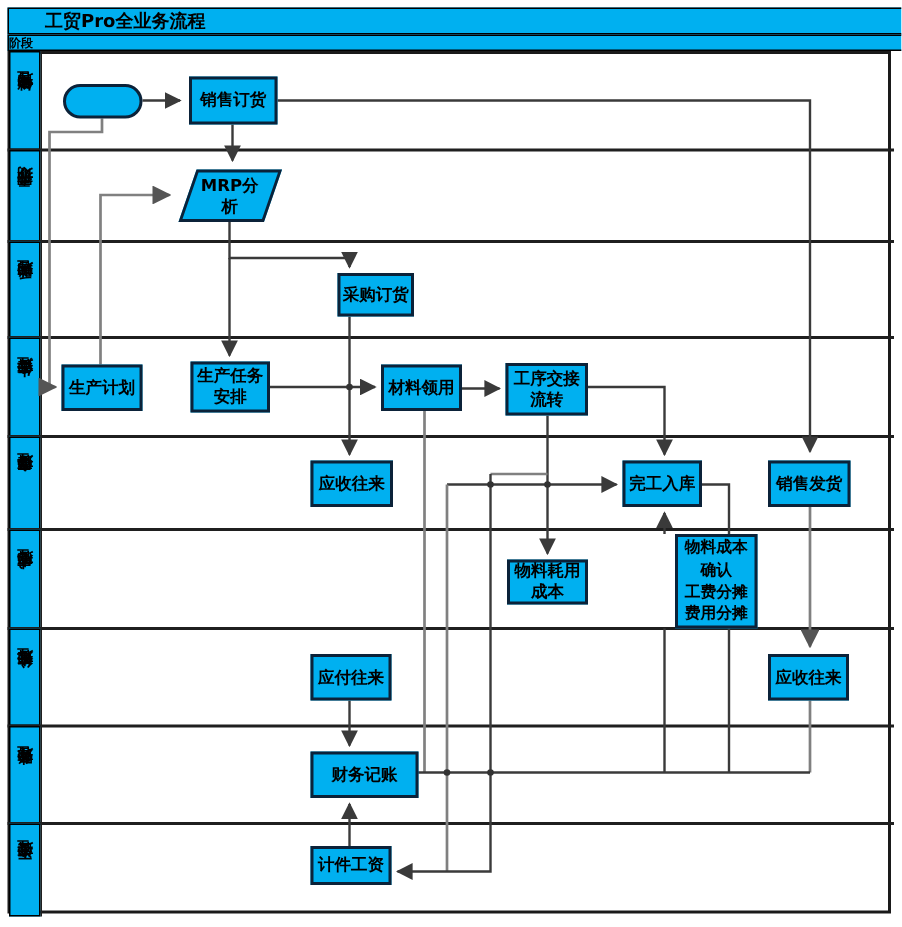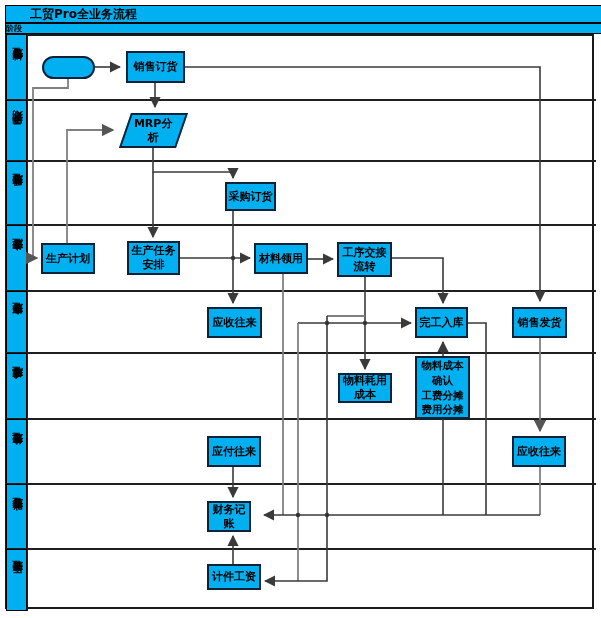--- a/index.html
+++ b/index.html
@@ -37,21 +37,21 @@
   
   .node{
     background:#00B0F0;border:2px solid #0b2239;box-sizing:border-box;
     display:flex;align-items:center;justify-content:center;text-align:center;
     font-size:11px;font-weight:bold;line-height:1.25;white-space:pre-line;
     z-index:3;
   }
   .node.stadium{border-radius:12px;}
   .node.parallelogram{transform:skewX(-19deg);}
   .node.parallelogram .node-label{transform:skewX(19deg);}
-  .node.tall{font-size:10.5px;line-height:1.4;}
+  .node.tall{font-size:10.5px;line-height:1.4;margin-left:35px;}
   #edges{left:0;top:0;z-index:2;}
   polyline{fill:none;}
   .stroke-dark{stroke:#3a3a3a;stroke-width:1.6;}
   .stroke-gray{stroke:#808080;stroke-width:1.8;}
 </style>
 </head>
 <body>
 
 <div id="stage">
   <div id="title-bar" class="abs">
@@ -159,16 +159,16 @@
       <div class="node abs" style="left: 415px; top: 307px; width: 53px; height: 31px;"><span class="node-label">完工入库</span></div>
       <div class="node abs" style="left: 512px; top: 307px; width: 55px; height: 31px;"><span class="node-label">销售发货</span></div>
       <div class="node abs" style="left: 338px; top: 373px; width: 54px; height: 30px;"><span class="node-label">物料耗用
 成本</span></div>
       <div class="node abs tall" style="left: 415px; top: 356px; width: 55px; height: 63px;"><span class="node-label">物料成本
 确认
 工费分摊
 费用分摊</span></div>
       <div class="node abs" style="left: 207px; top: 436px; width: 54px; height: 31px;"><span class="node-label">应付往来</span></div>
       <div class="node abs" style="left: 512px; top: 436px; width: 54px; height: 31px;"><span class="node-label">应收往来</span></div>
-      <div class="node abs" style="left: 207px; top: 501px; width: 44px; height: 31px;"><span class="node-label">财务记账</span></div>
+      <div class="node abs" style="left: 207px; top: 501px; width: 72px; height: 31px;"><span class="node-label">财务记账</span></div>
       <div class="node abs" style="left: 207px; top: 564px; width: 54px; height: 26px;"><span class="node-label">计件工资</span></div>
     </div>
 </div>
 
 </body></html>

